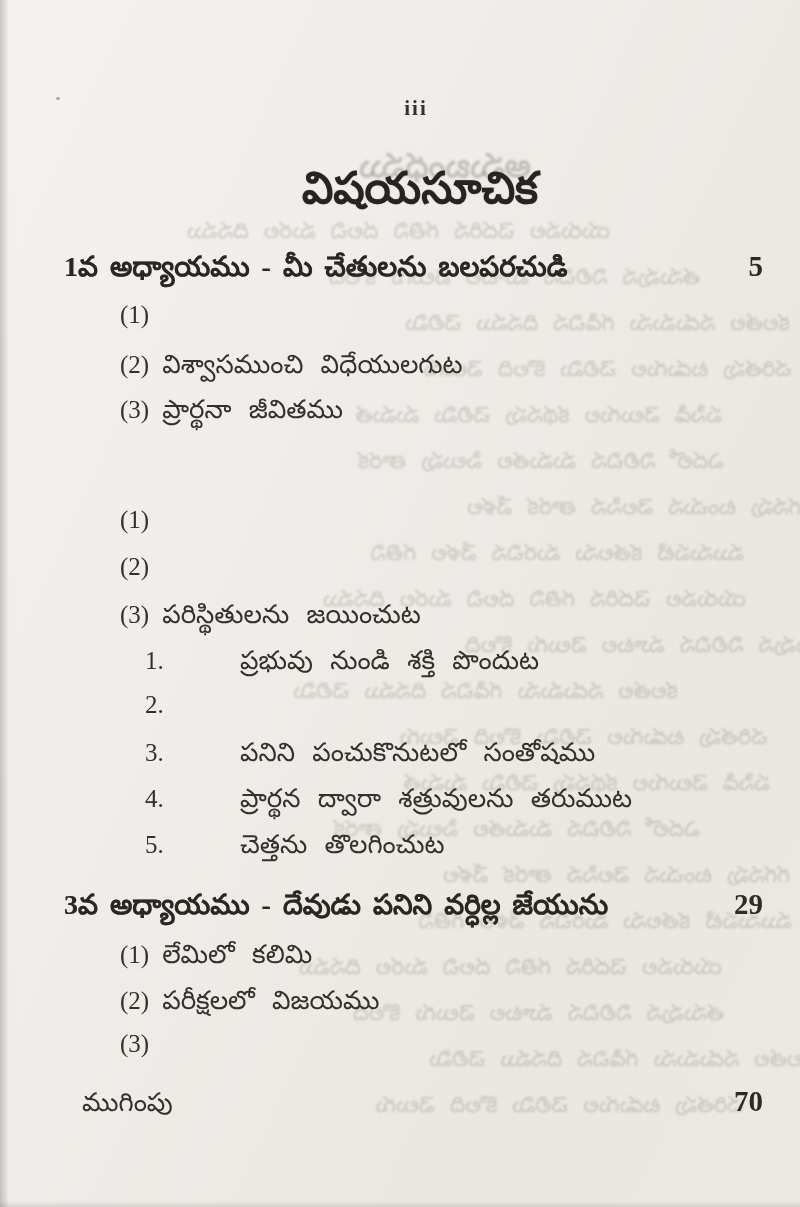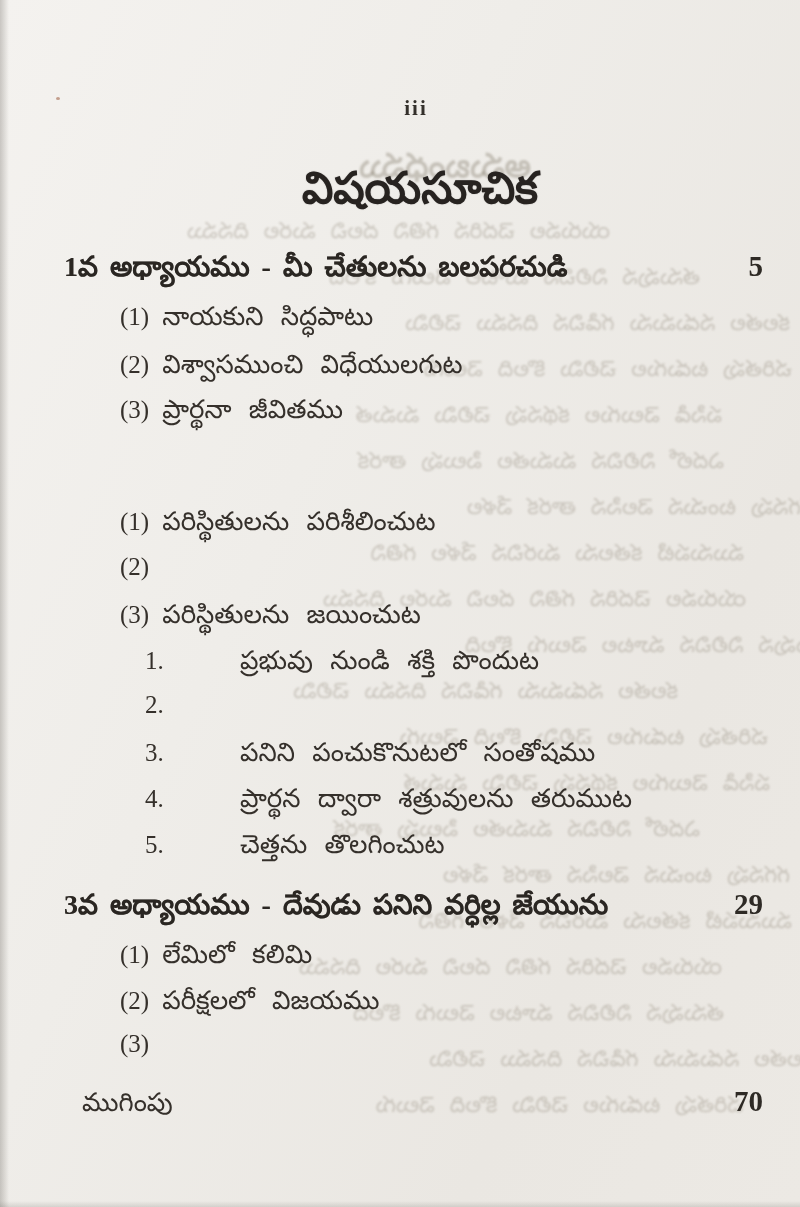--- a/index.html
+++ b/index.html
@@ -152,34 +152,32 @@
 
   <div class="roman">iii</div>
   <h1 class="title">విషయసూచిక</h1>
 
   <div class="chapter-row" style="top:250px">
     <span class="chapter-label">1వ అధ్యాయము - మీ చేతులను బలపరచుడి</span>
     <span class="page-num">5</span>
   </div>
   <div class="sub-row" style="top:301px">
     <span class="sub-num">(1)</span>
-    <span class="sub-text">నాయకుని సిద్ధపాటు</span>
   </div>
   <div class="sub-row" style="top:349px">
     <span class="sub-num">(2)</span>
     <span class="sub-text">విశ్వాసముంచి విధేయులగుట</span>
   </div>
   <div class="sub-row" style="top:394px">
     <span class="sub-num">(3)</span>
     <span class="sub-text">ప్రార్థనా జీవితము</span>
   </div>
 
   <div class="sub-row" style="top:506px">
     <span class="sub-num">(1)</span>
-    <span class="sub-text">పరిస్థితులను పరిశీలించుట</span>
   </div>
   <div class="sub-row" style="top:553px">
     <span class="sub-num">(2)</span>
   </div>
   <div class="sub-row" style="top:599px">
     <span class="sub-num">(3)</span>
     <span class="sub-text">పరిస్థితులను జయించుట</span>
   </div>
   <div class="deep-row" style="top:645px">
     <span class="deep-num">1.</span>

